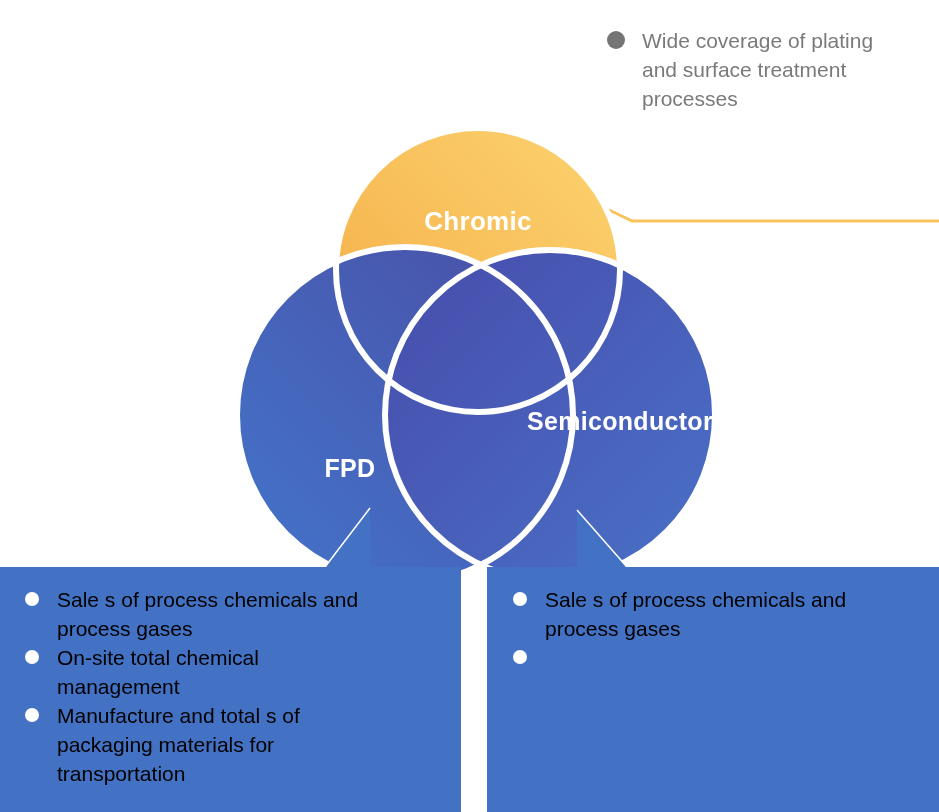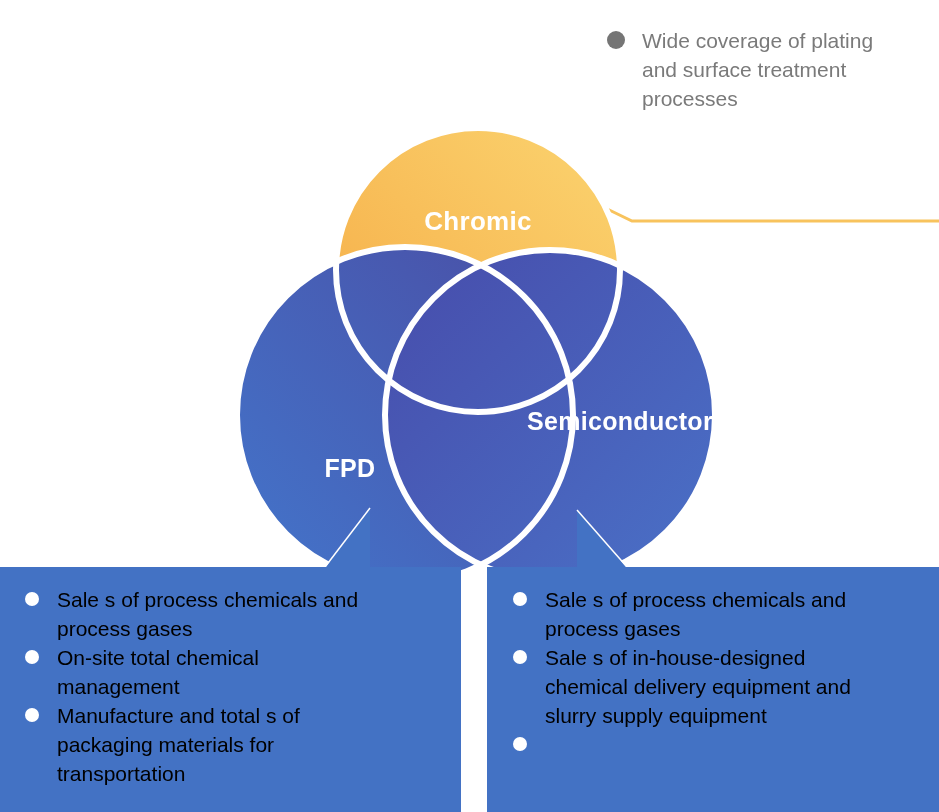--- a/index.html
+++ b/index.html
@@ -109,22 +109,16 @@
   </div>
 
   <div class="callout-box box-semi" style="background: rgb(67, 114, 196);">
     <div class="bullet-row">
       <span class="dot dot-white"></span>
       <span class="txt">Sale s of process chemicals and
 process gases</span>
     </div>
     <div class="bullet-row">
       <span class="dot dot-white"></span>
-      <span class="txt">Sale s of in-house-designed
-chemical delivery equipment and
-slurry supply equipment</span>
-    </div>
-    <div class="bullet-row">
-      <span class="dot dot-white"></span>
     </div>
   </div>
 
 </div>
 
 </body></html>

